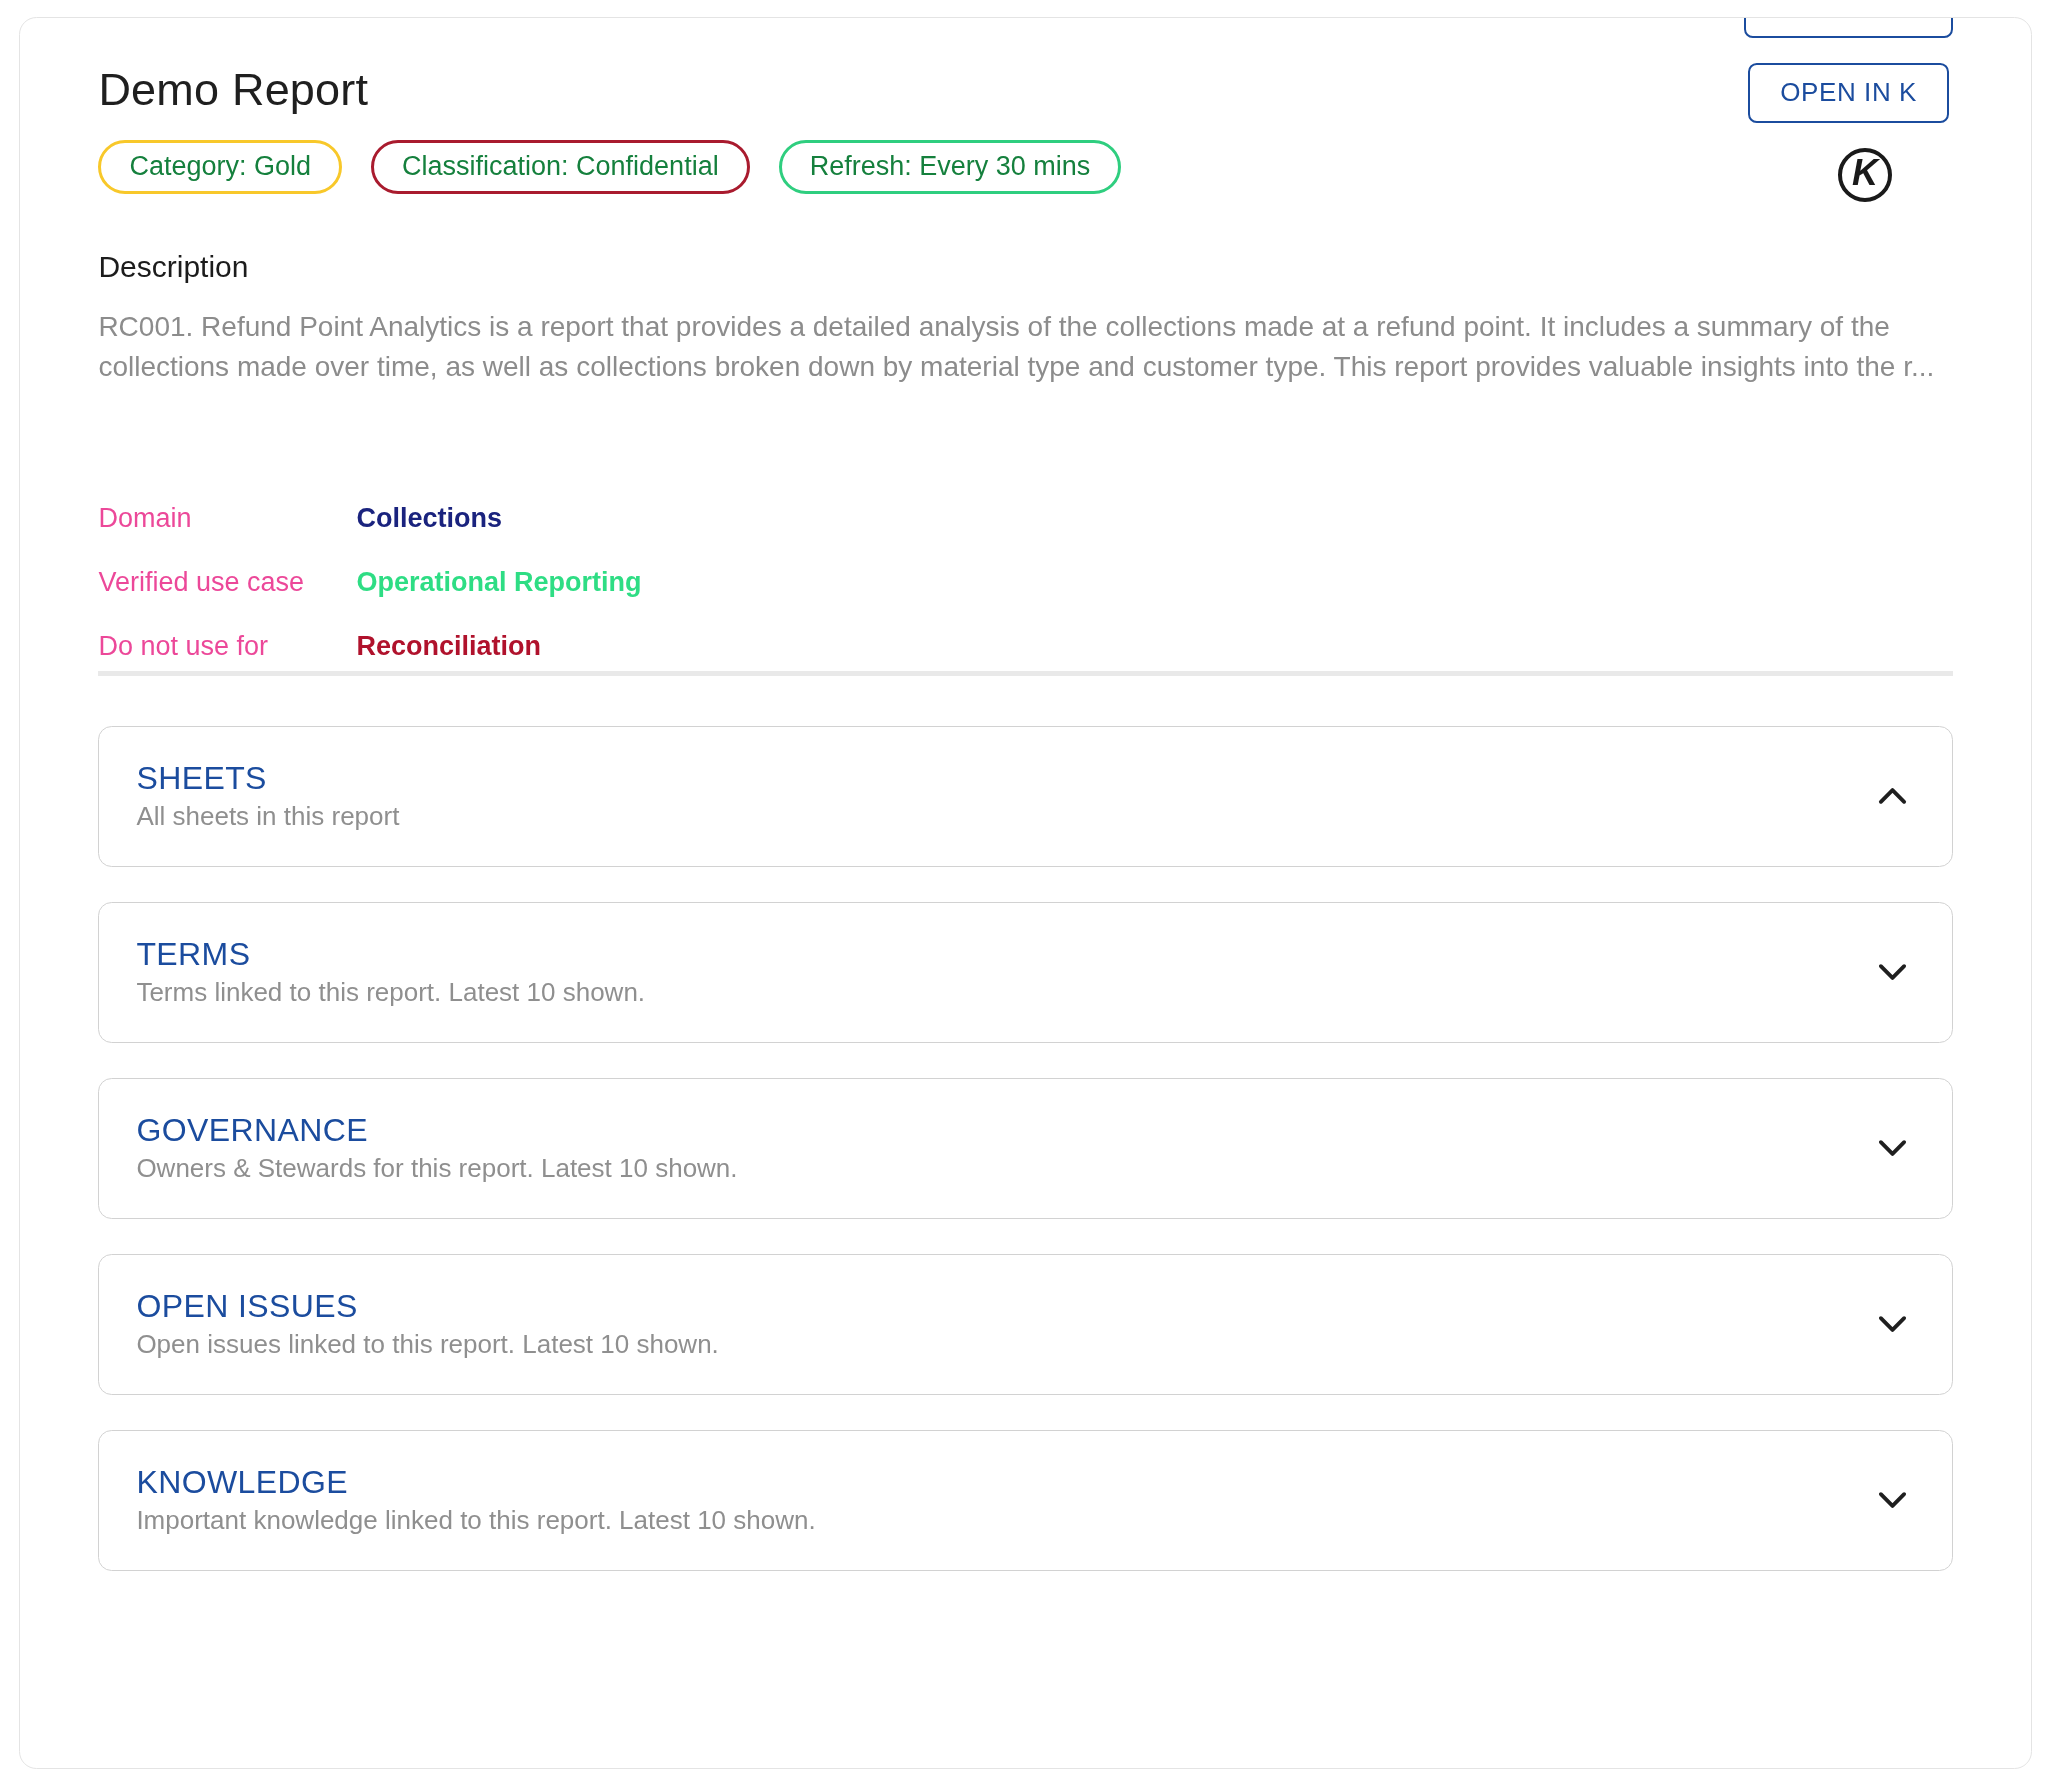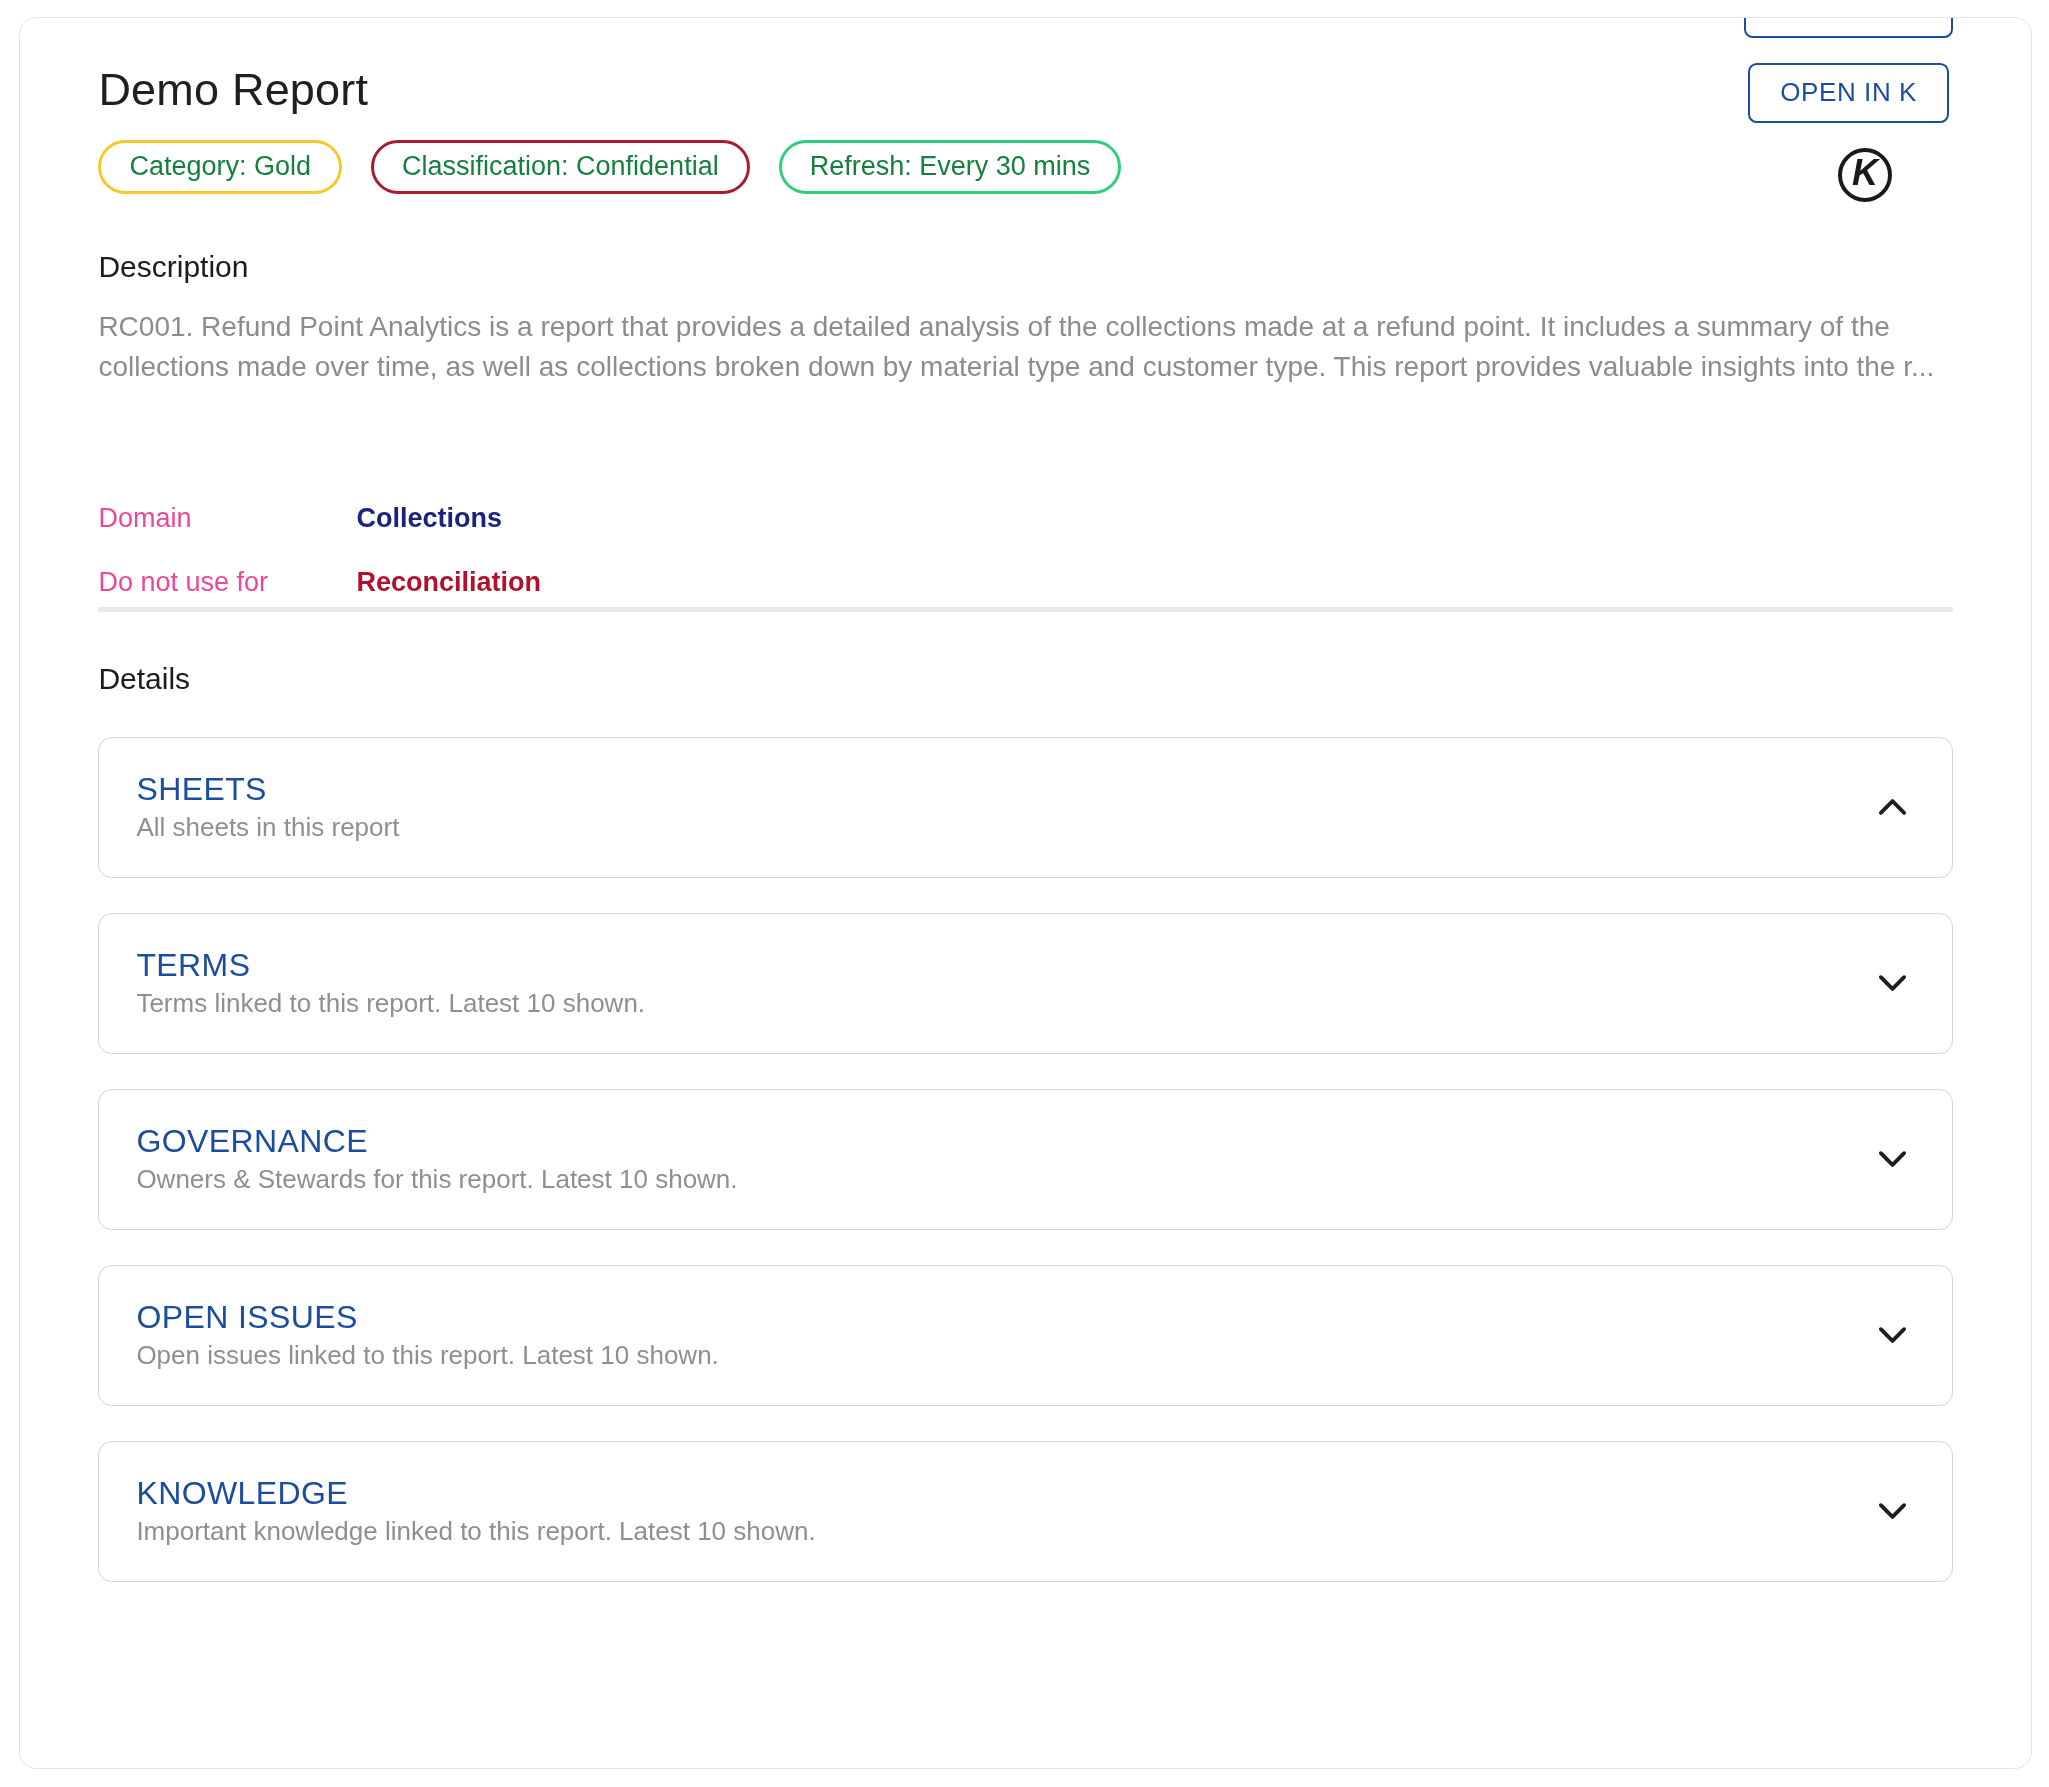--- a/index.html
+++ b/index.html
@@ -89,29 +89,32 @@
     <div class="section-heading">Description</div>
     <div class="description-text">RC001. Refund Point Analytics is a report that provides a detailed analysis of the collections made at a refund point. It includes a summary of the collections made over time, as well as collections broken down by material type and customer type. This report provides valuable insights into the r...</div>
   </div>
 
   <div class="attrs">
     <div class="attr-row">
       <div class="attr-label">Domain</div>
       <div class="attr-value" style="color: rgb(26, 35, 126);">Collections</div>
     </div>
     <div class="attr-row">
+      <div class="attr-label">Verified use case</div>
+      <div class="attr-value" style="color: rgb(46, 221, 132);">Operational Reporting</div>
+    </div>
+    <div class="attr-row">
       <div class="attr-label">Do not use for</div>
       <div class="attr-value" style="color: rgb(176, 18, 44);">Reconciliation</div>
     </div>
   </div>
 
   <hr class="divider">
 
   <div class="details-section">
-    <div class="section-heading">Details</div>
 
     <div class="card-list">
 
       <div class="acc-card expanded">
         <div class="card-title">SHEETS</div>
         <div class="card-sub">All sheets in this report</div>
         <span class="chevron">
           <svg width="31" height="19.4" viewBox="0 0 32 20">
               <path d="M4 4 L16 16 L28 4" fill="none" stroke="#1f1f1f" stroke-width="4" stroke-linecap="round" stroke-linejoin="round"></path>
             </svg>

